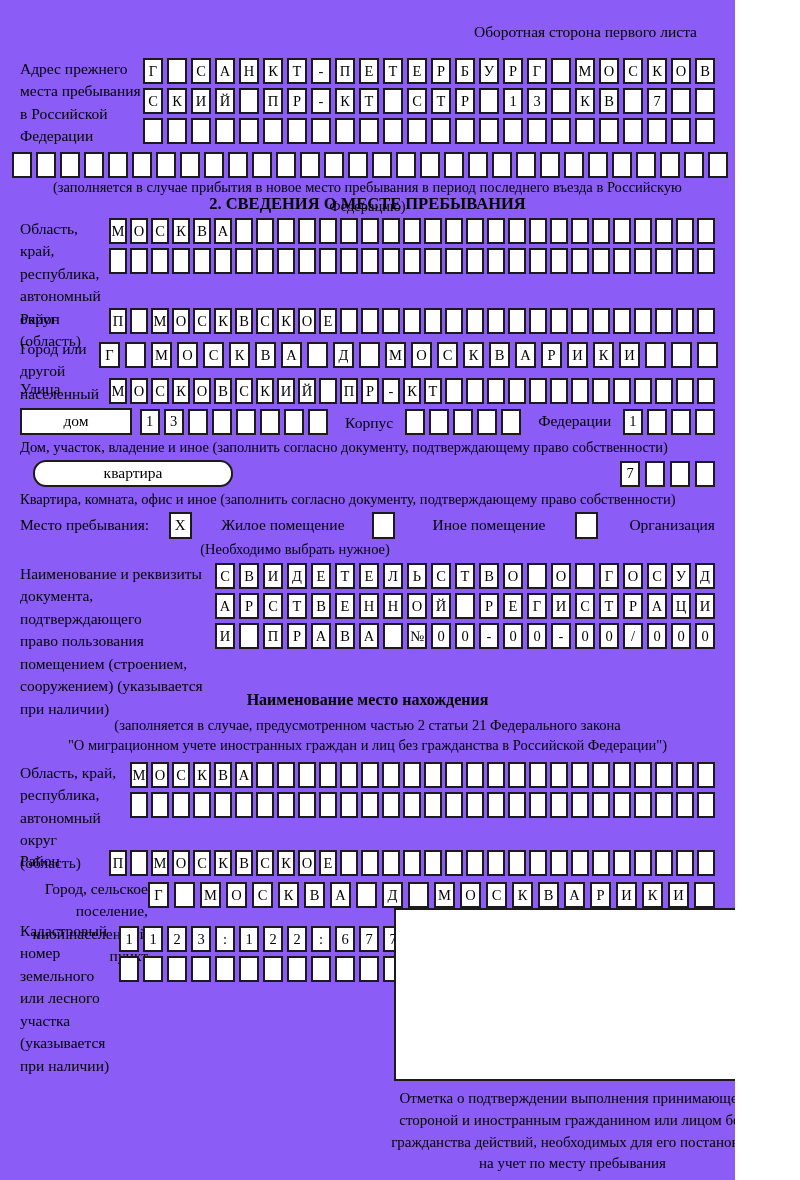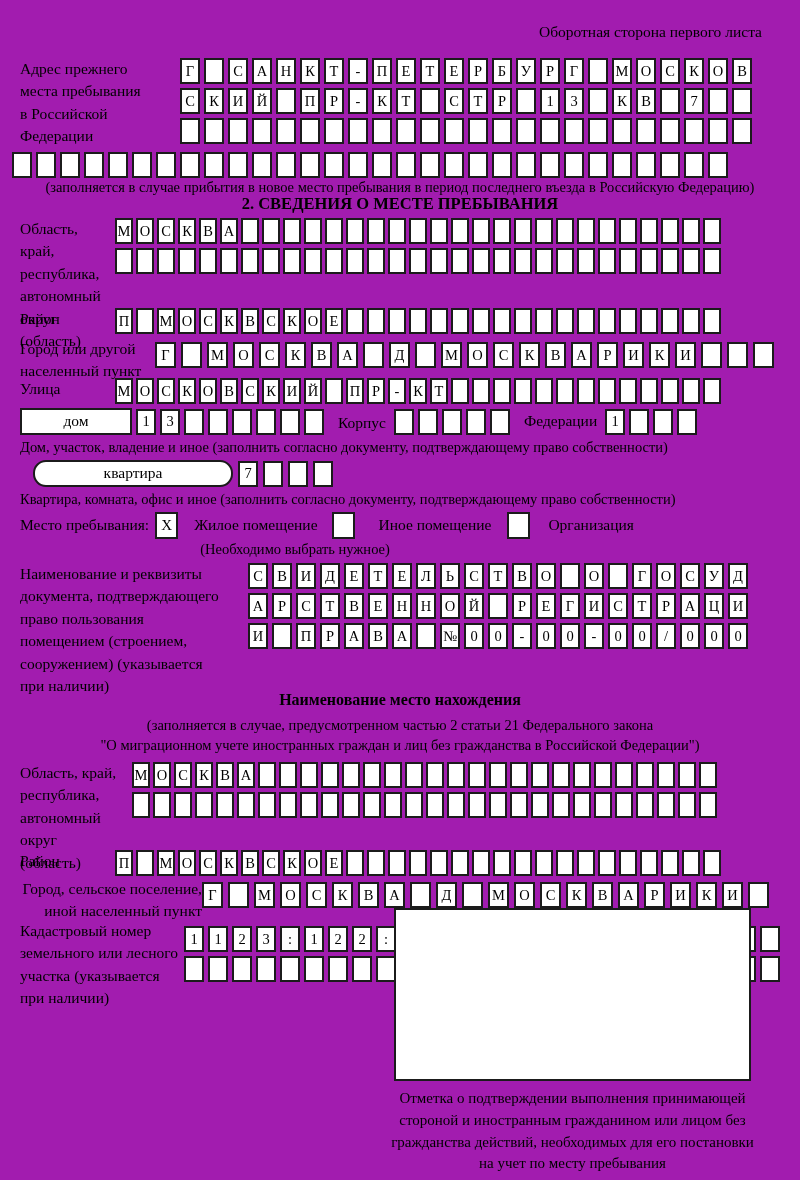--- a/index.html
+++ b/index.html
@@ -1,19 +1,19 @@
 <!DOCTYPE html>
 <html><head>
 <meta charset="utf-8">
 <style>
   html,body{margin:0;padding:0;background:#fff;}
   .page{
     position:relative;
-    width:800px;height:1180px;
-    background:#a21caf;color:#000;
+    width:735px;height:1180px;
+    background:#8b5cf6;color:#000;
     font-family:"Liberation Serif","DejaVu Serif",serif;
     font-size:15px;line-height:1.3;
     overflow:hidden;
   }
   .hdr-note{position:absolute;top:22px;right:38px;font-size:15.5px;}
   .block{position:absolute;left:20px;right:20px;}
   .flexrow{display:flex;align-items:flex-start;}
   .lbl{white-space:pre-line;font-size:15.5px;line-height:1.45;}
   .gridcol{display:flex;flex-direction:column;gap:4px;}
   .cellrow{display:flex;gap:4px;}
@@ -26,21 +26,21 @@
   .cellrow.compact{gap:3px}
   .cellrow.wide .cell{width:21px}
   .cellrow.wide{gap:5px}
   .centered{text-align:center;}
   .small{font-size:14.5px;}
   .bold{font-weight:bold;}
   .boxlabel{
     box-sizing:border-box;border:2px solid #1b1b1b;height:27px;
     display:flex;align-items:center;justify-content:center;font-size:15.5px;background:#fff;
   }
-  .inline-gap{display:flex;align-items:center;}
+  .inline-gap{display:flex;align-items:center;justify-content:space-between;}
   .chk{
     box-sizing:border-box;border:2px solid #1b1b1b;width:23px;height:27px;
     display:flex;align-items:center;justify-content:center;font-size:15px;background:#fff;flex:0 0 auto;
   }
   .stampbox{box-sizing:border-box;border:2px solid #1b1b1b;background:#fff;}
   .pre{white-space:pre-line;}
 </style>
 </head>
 <body>
 

